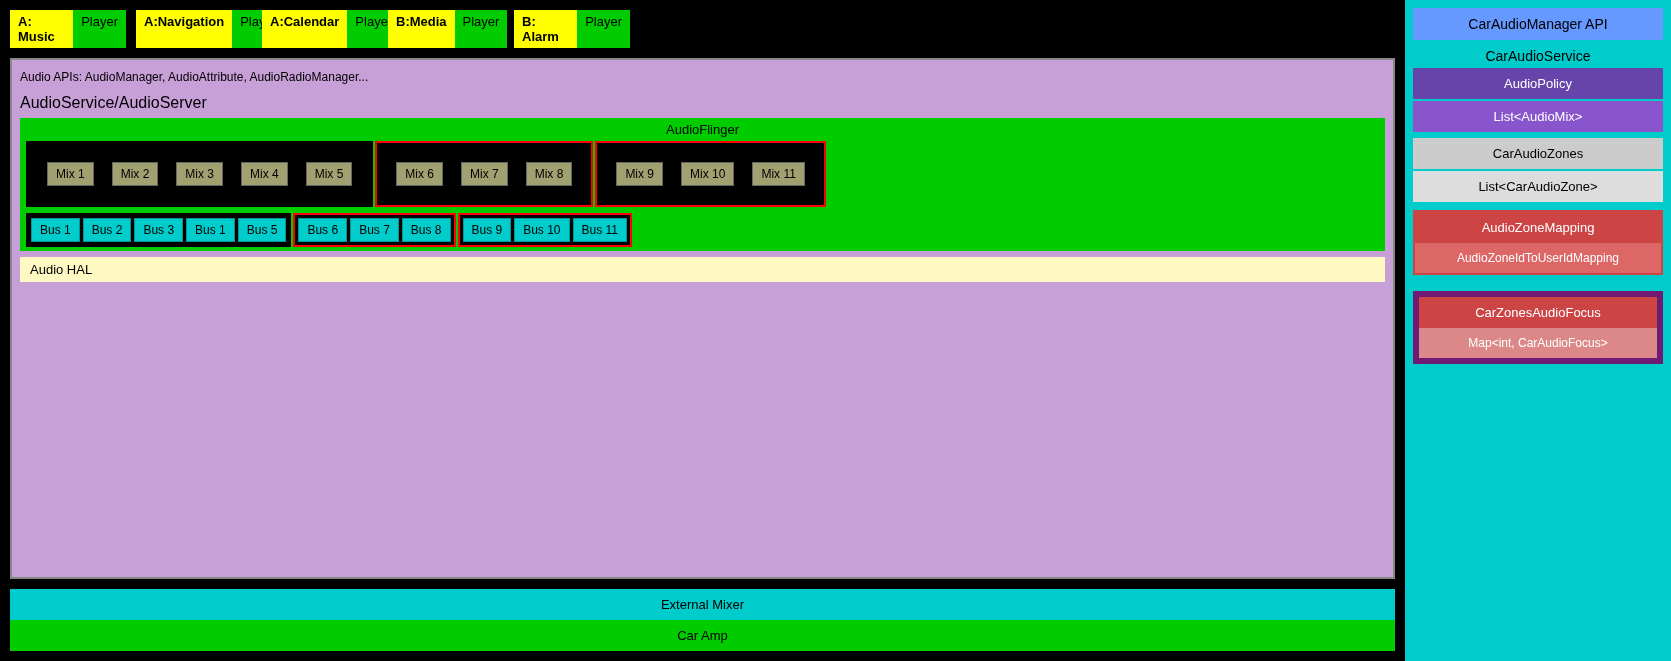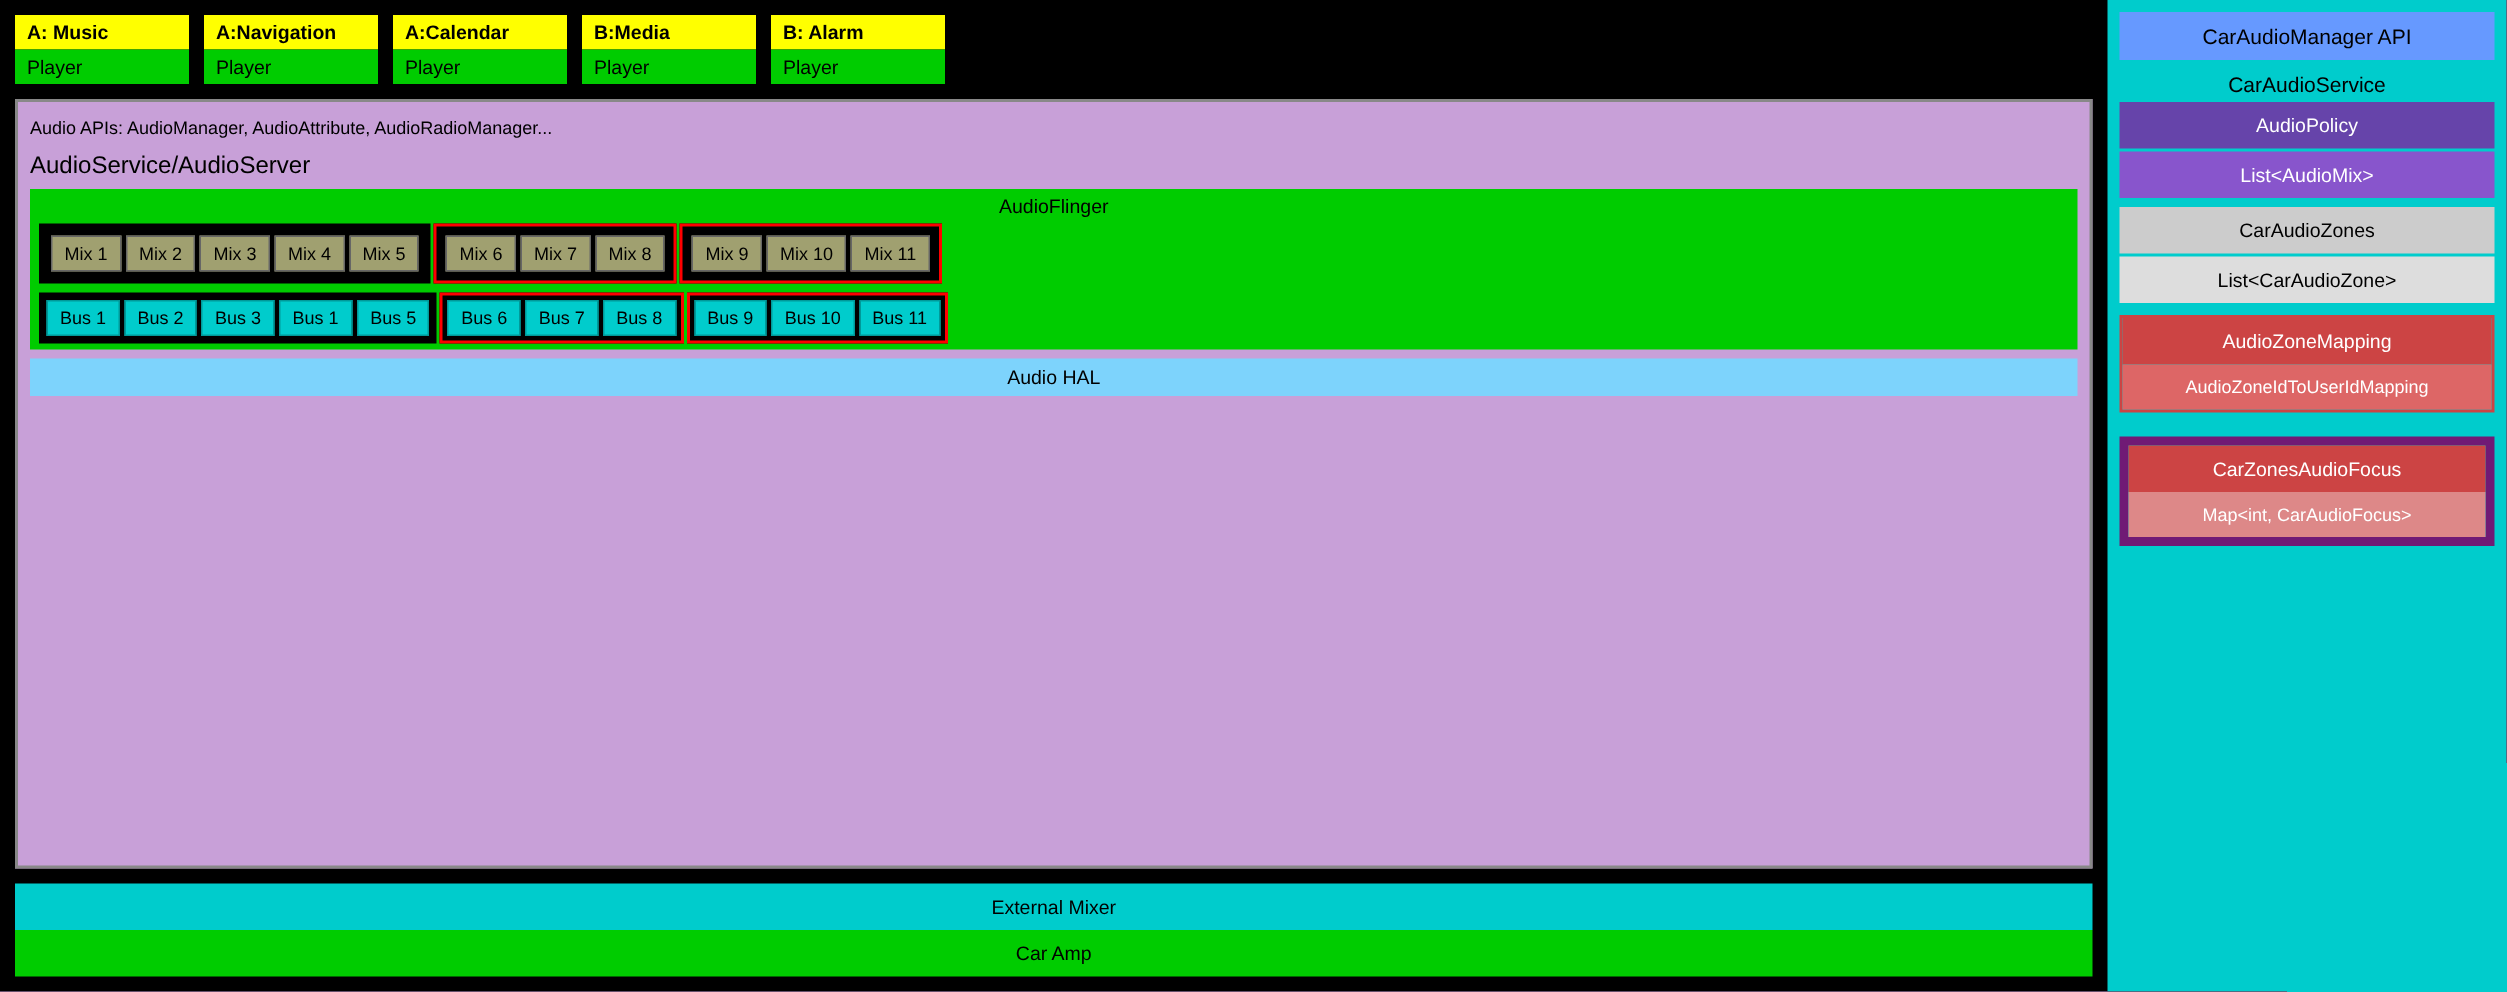--- a/index.html
+++ b/index.html
@@ -25,21 +25,21 @@
     
     .app-cards-row {
       display: flex;
       flex-direction: row;
       gap: 10px;
       margin-bottom: 4px;
     }
 
     .app-card {
       display: flex;
-      flex-direction: column;
+      flex-direction: row;
       width: 116px;
     }
 
     .app-card-top {
       background: yellow;
       padding: 4px 8px;
       font-weight: bold;
       font-size: 13px;
       color: #000;
     }
@@ -94,22 +94,22 @@
     .mix-zones-row {
       display: flex;
       flex-direction: row;
       gap: 2px;
     }
 
     .mix-zone {
       border: 2px solid red;
       display: flex;
       flex-direction: row;
-      gap: 3px;
-      padding: 6px;
+      gap: 18px;
+      padding: 19px;
       background: #000;
     }
 
     .mix-box {
       background: #a0a070;
       padding: 4px 8px;
       font-size: 12px;
       color: #000;
       border: 1px solid #666;
     }
@@ -139,23 +139,23 @@
       border: 1px solid #009999;
     }
 
     
     .zone-no-border {
       border: 2px solid transparent;
     }
 
     
     .audio-hal-bar {
-      background: #7dd3fc;
+      background: #fef9c3;
       padding: 5px 10px;
-      text-align: center;
+      text-align: left;
       font-size: 13px;
       color: #000;
       margin-top: 2px;
     }
 
     .external-mixer-bar {
       background: #00cccc;
       padding: 8px 10px;
       text-align: center;
       font-size: 13px;

